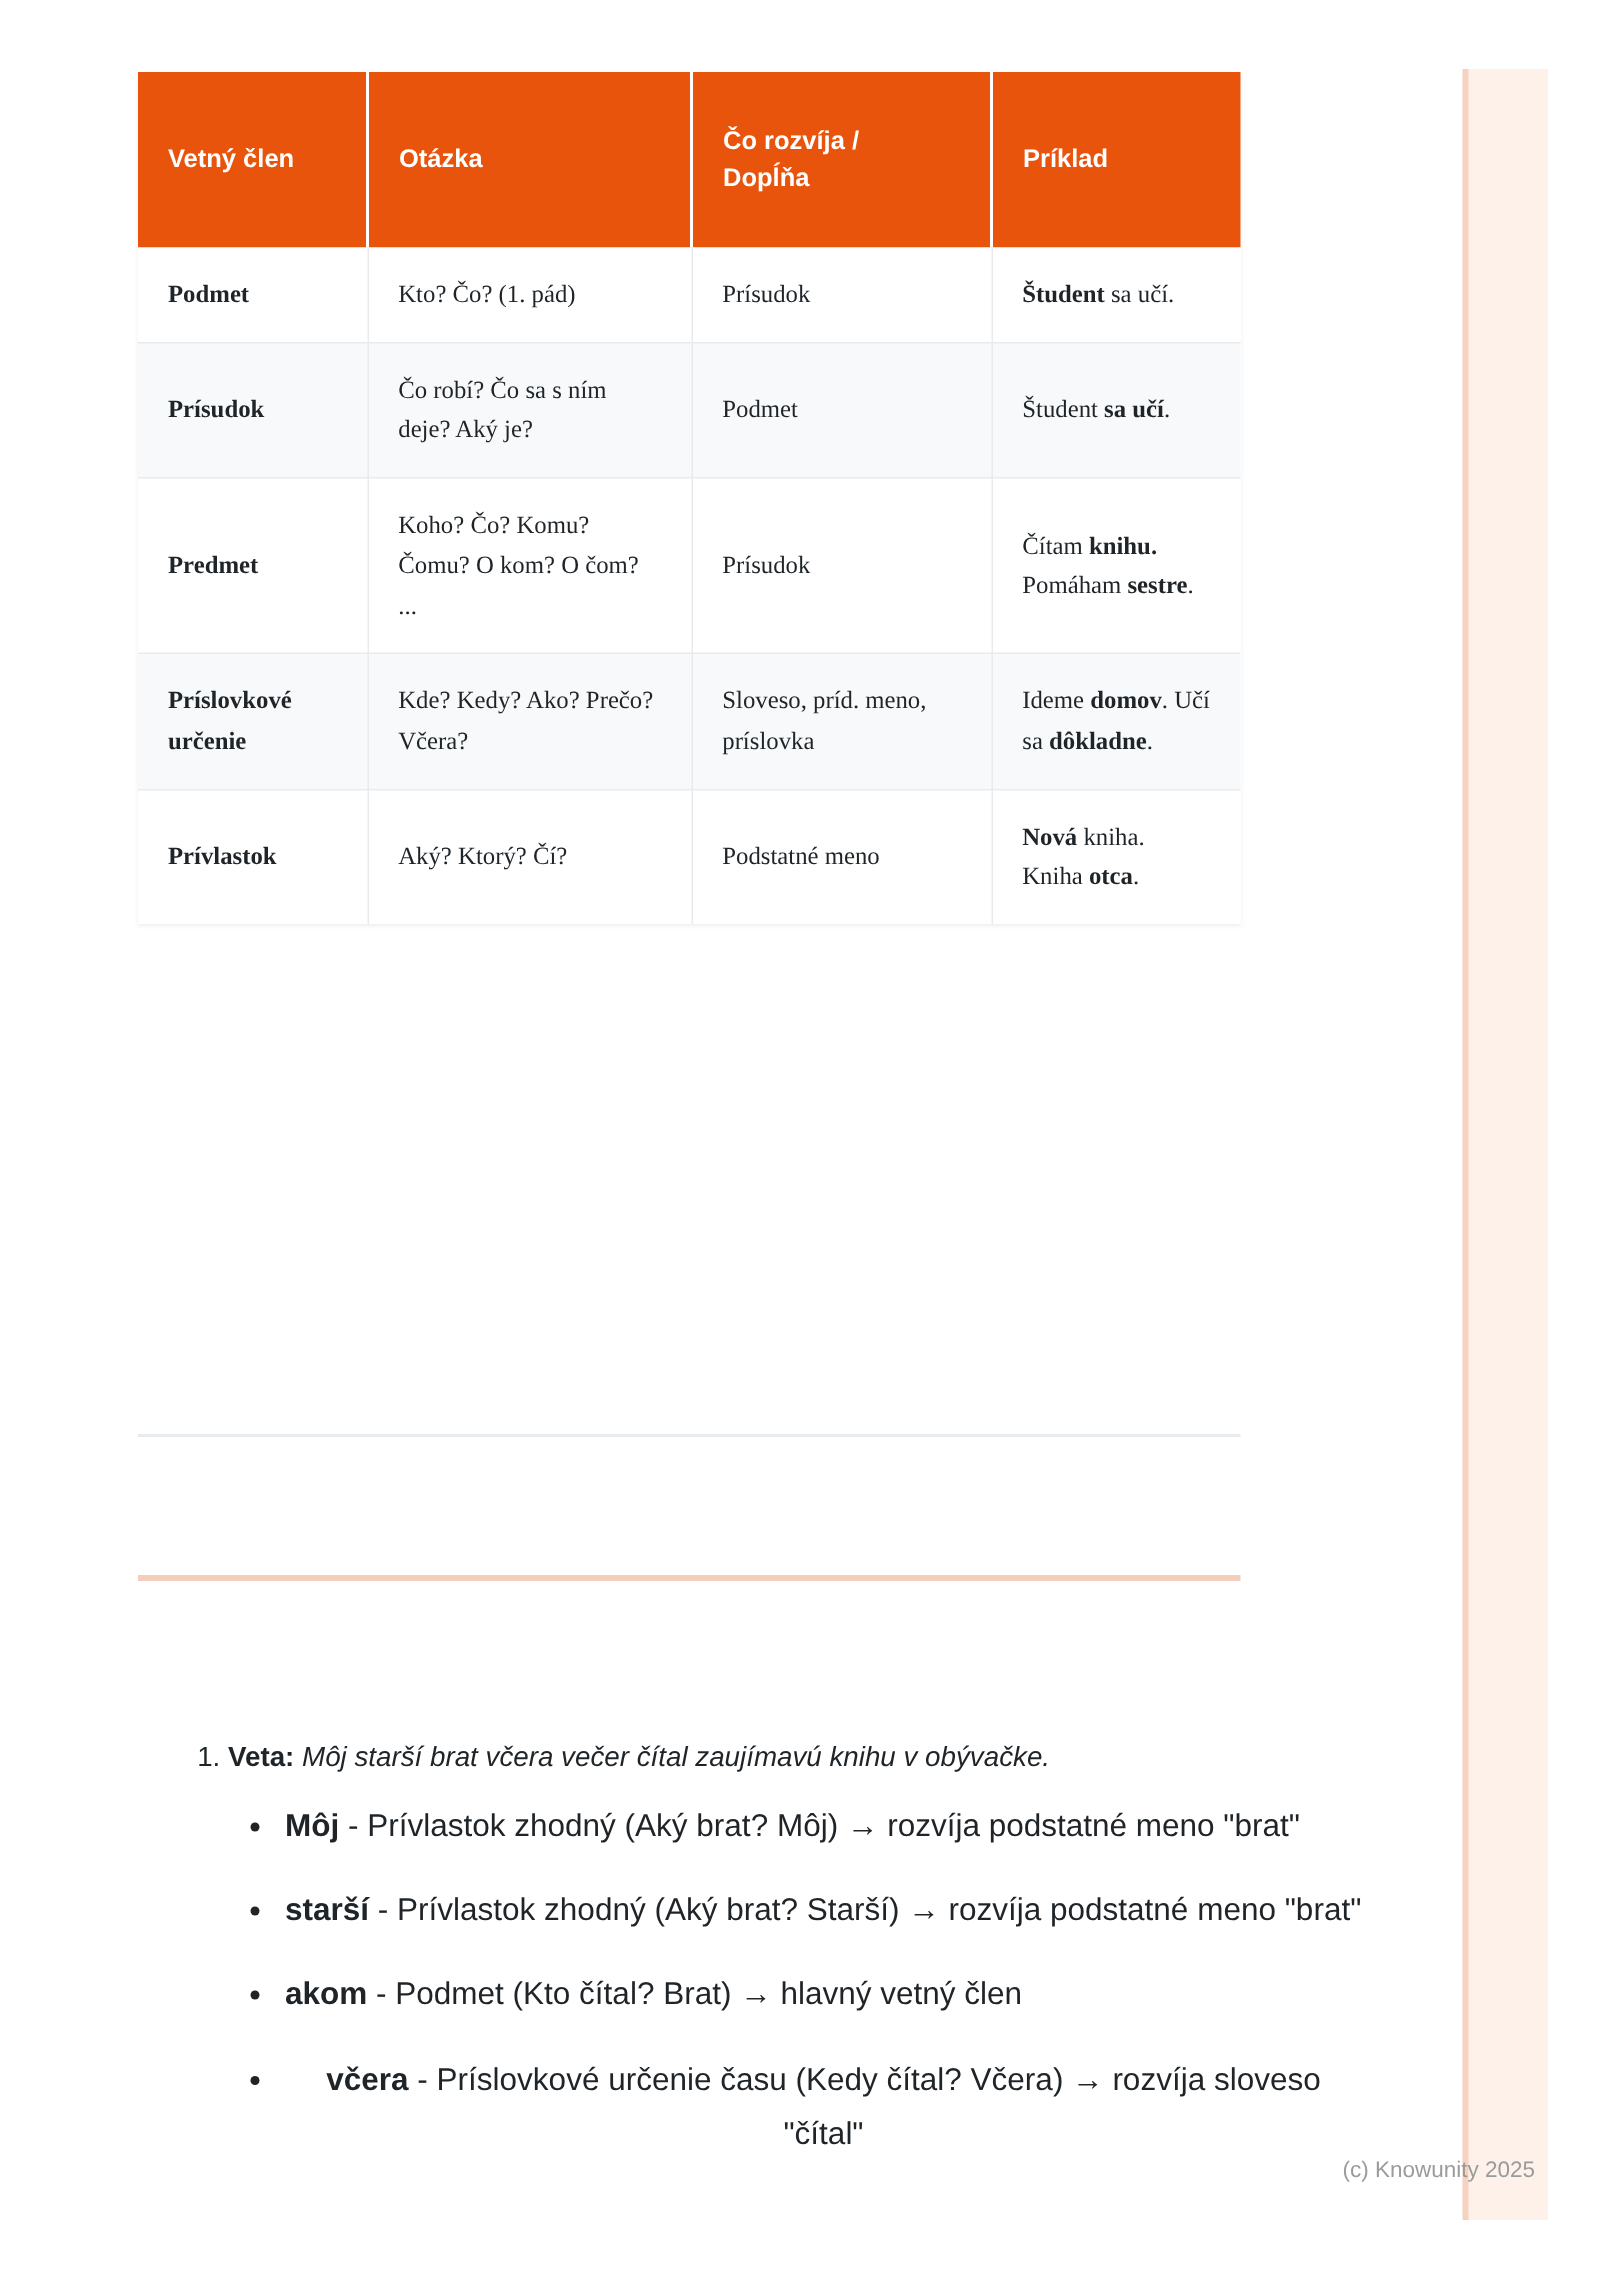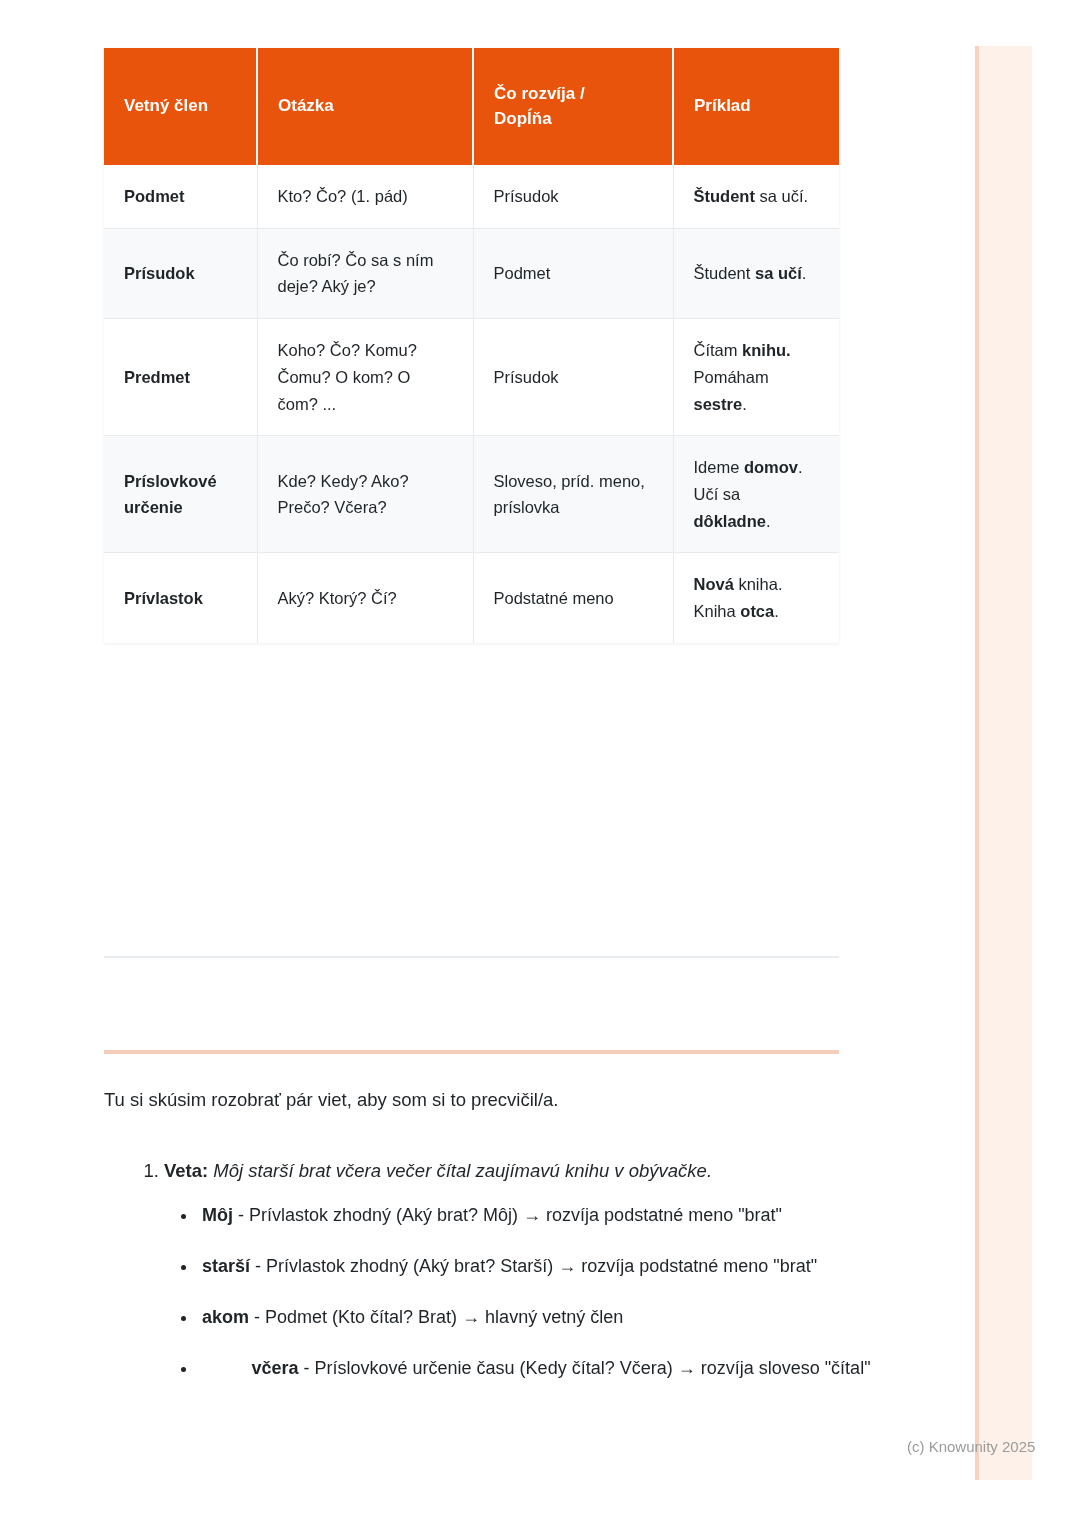--- a/index.html
+++ b/index.html
@@ -30,21 +30,21 @@
     left: 975px;
     top: 46px;
     width: 4px;
     height: 1434px;
     background: #f6d3c0;
   }
 
   
   #page {
     position: absolute;
-    left: 12px;
+    left: 0;
     top: 0;
     width: 1068px;
     height: 1528px;
   }
 
   
   #grammar-table-wrap {
     position: absolute;
     left: 92px;
     top: 48px;
@@ -76,20 +76,21 @@
   table.grammar-table thead th:last-child { border-right: none; }
 
   table.grammar-table tbody td {
     font-size: 16.5px;
     color: #1f2428;
     vertical-align: middle;
     padding: 18px 20px;
     border-right: 1px solid #e8ebed;
     border-bottom: 1px solid #e8ebed;
     line-height: 1.62;
+    font-family: Liberation Serif, serif;
   }
   table.grammar-table tbody td:last-child { border-right: none; }
   table.grammar-table tbody tr:last-child td { border-bottom: none; }
   table.grammar-table tbody tr.odd td { background: #ffffff; }
   table.grammar-table tbody tr.even td { background: #f7f9fa; }
   table.grammar-table tbody td.term { font-weight: bold; }
   table.grammar-table tbody td b { font-weight: bold; }
 
   
   #section-divider {
@@ -149,21 +150,21 @@
   #examples-list > li { line-height: 1.6; }
   #examples-list > li::marker { font-size: 18.5px; }
 
   .sentence-label { font-weight: bold; }
   .sentence-text { font-style: italic; }
 
   ul.analysis-list {
     margin: 14px 0 0 0;
     padding: 0 0 0 34px;
     list-style: disc;
-    font-size: 18px;
+    font-size: 21px;
   }
   ul.analysis-list > li {
     line-height: 1.73;
     margin-bottom: 20px;
     padding-left: 4px;
   }
   ul.analysis-list > li:last-child { margin-bottom: 0; text-align: center; }
   ul.analysis-list b { font-weight: bold; }
 
   
@@ -235,21 +236,20 @@
             <td><b>Nová</b> kniha. Kniha <b>otca</b>.</td>
           </tr>
         </tbody>
     </table>
   </div>
 
   <div id="section-divider"></div>
 
   <div id="heading-rule"></div>
 
-  <p id="intro-paragraph">Tu si skúsim rozobrať pár viet, aby som si to precvičil/a.</p>
 
   <ol id="examples-list">
       <li><span class="sentence-label">Veta:</span> <span class="sentence-text">Môj starší brat včera večer čítal zaujímavú knihu v obývačke.</span><ul class="analysis-list">
           <li><b>Môj</b><span> - Prívlastok zhodný (Aký brat? Môj) → rozvíja podstatné meno "brat"</span></li>
           <li><b>starší</b><span> - Prívlastok zhodný (Aký brat? Starší) → rozvíja podstatné meno "brat"</span></li>
           <li><b>akom</b><span> - Podmet (Kto čítal? Brat) → hlavný vetný člen</span></li>
           <li><b>včera</b><span> - Príslovkové určenie času (Kedy čítal? Včera) → rozvíja sloveso "čítal"</span></li>
         </ul></li>
     </ol>
 

